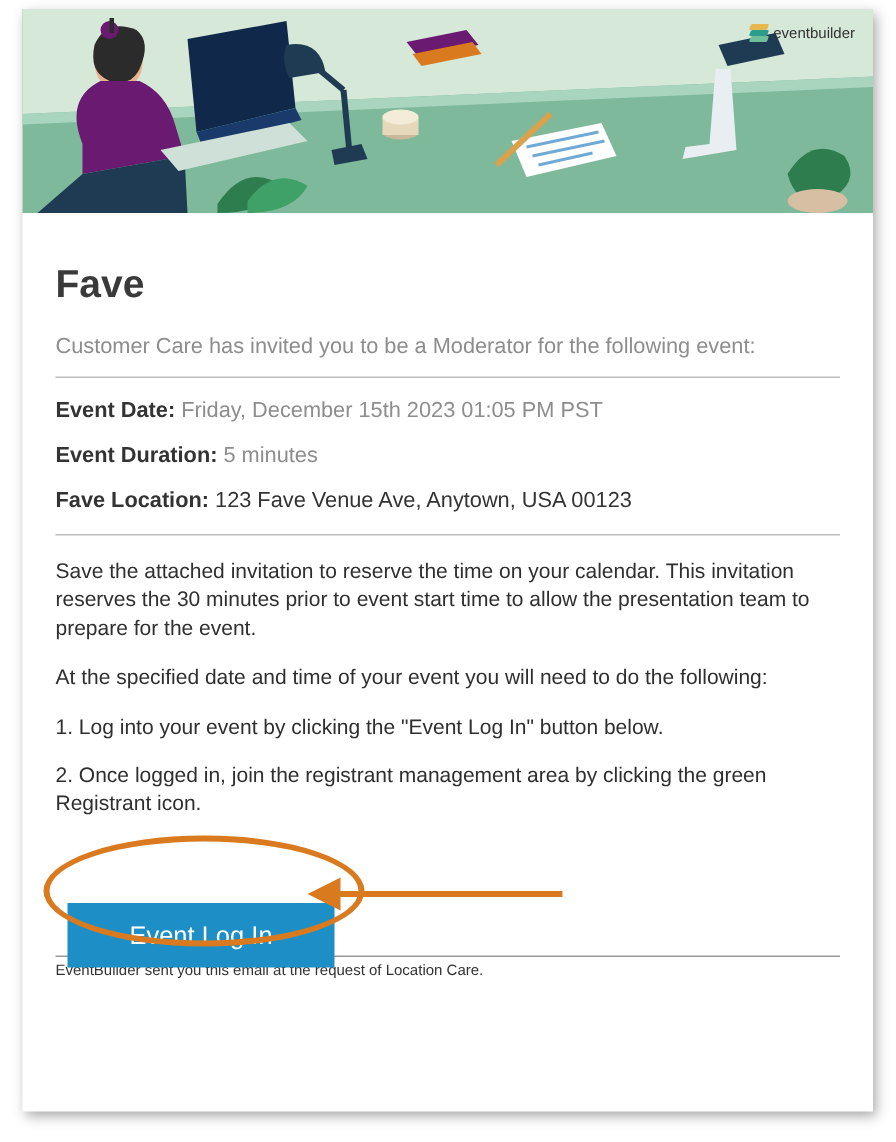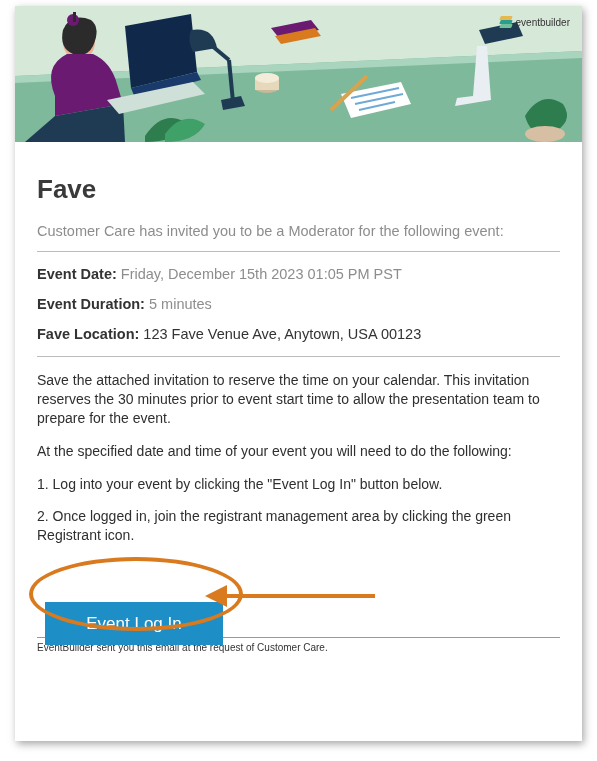--- a/index.html
+++ b/index.html
@@ -228,16 +228,16 @@
     <div class="cta-wrap">
       <button class="cta-button">Event Log In</button>
       <div class="annot-ellipse"></div>
       <div class="annot-arrow">
         <div class="line"></div>
           <div class="head"></div>
       </div>
     </div>
 
     <hr class="thin">
-    <p class="footer">EventBuilder sent you this email at the request of Customer Care.</p>
+    <p class="footer">EventBuilder sent you this email at the request of Location Care.</p>
   </div>
 
 </div>
 
 </body></html>

